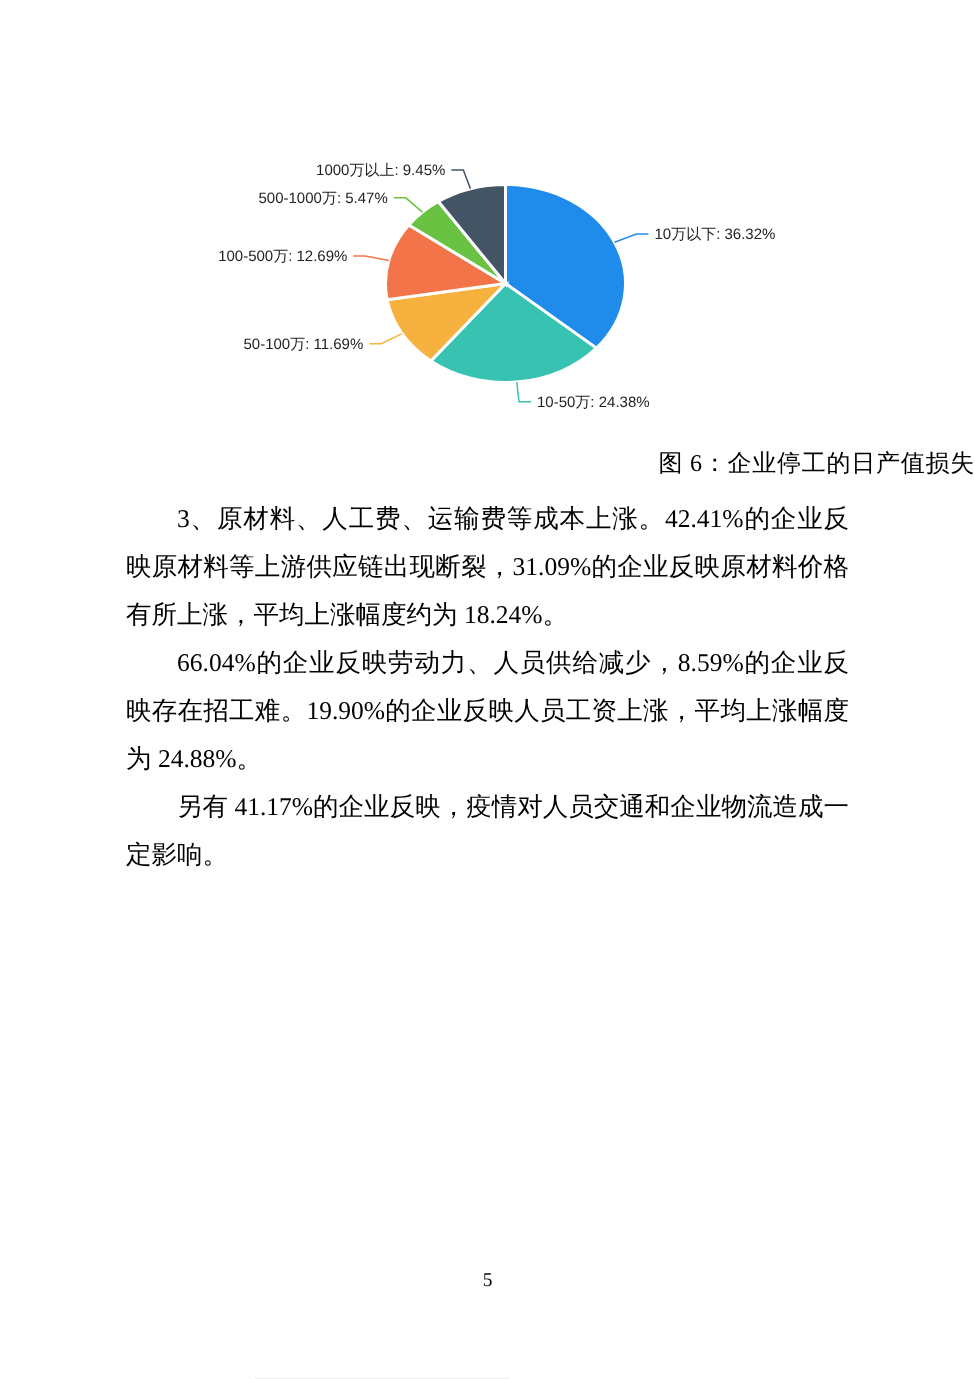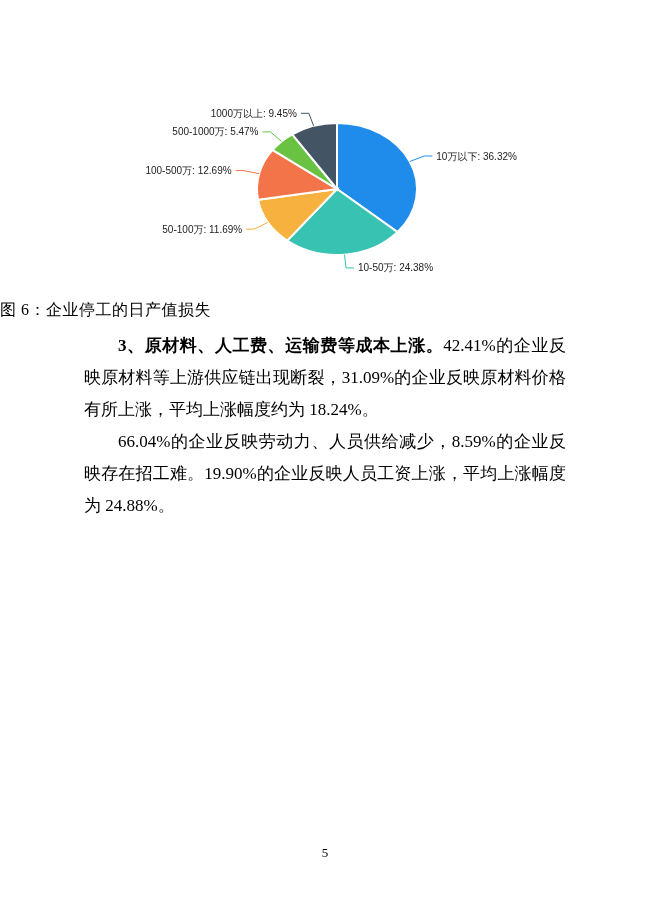--- a/index.html
+++ b/index.html
@@ -19,40 +19,40 @@
     left: 0;
     width: 650px;
     height: 218px;
   }
   .figure svg { display: block; }
   .caption {
     position: absolute;
     top: 299px;
     left: 0;
     width: 650px;
-    text-align: left;
+    text-align: right;
     font-size: 16px;
     line-height: 22px;
     letter-spacing: 0.5px;
   }
   .textblock {
     position: absolute;
     top: 330px;
     left: 84px;
     width: 482px;
     font-size: 17px;
     line-height: 32px;
     text-align: justify;
     text-justify: inter-ideograph;
   }
   .textblock p {
     margin: 0;
     text-indent: 2em;
   }
-  .lead-bold { font-weight: 700; margin-top: 13px; }
+  .lead-bold { font-weight: 400; margin-top: 13px; }
   .pageno {
     position: absolute;
     top: 845px;
     left: 0;
     width: 650px;
     text-align: center;
     font-size: 13px;
   }
   .pie-label { font-family: "Liberation Sans", "DejaVu Sans", sans-serif; font-size: 10px; fill: #222222; }
 </style>
@@ -82,17 +82,18 @@
         <polyline points="313.6,43.9 308.9,31.3 300.9,31.3" fill="none" stroke="#435464" stroke-width="1"></polyline>
         <text x="296.9" y="34.8" text-anchor="end" class="pie-label">1000万以上: 9.45%</text>
       </svg>
   </div>
 
   <div class="caption">图 6：企业停工的日产值损失</div>
 
   <div class="textblock">
     <p><span class="lead-bold">3、原材料、人工费、运输费等成本上涨。</span><span>42.41%的企业反映原材料等上游供应链出现断裂，31.09%的企业反映原材料价格有所上涨，平均上涨幅度约为 18.24%。</span></p>
     <p>66.04%的企业反映劳动力、人员供给减少，8.59%的企业反映存在招工难。19.90%的企业反映人员工资上涨，平均上涨幅度为 24.88%。</p>
+    <p>另有 41.17%的企业反映，疫情对人员交通和企业物流造成一定影响。</p>
   </div>
 
   <div class="pageno">5</div>
 
 </div>
 
 </body></html>

